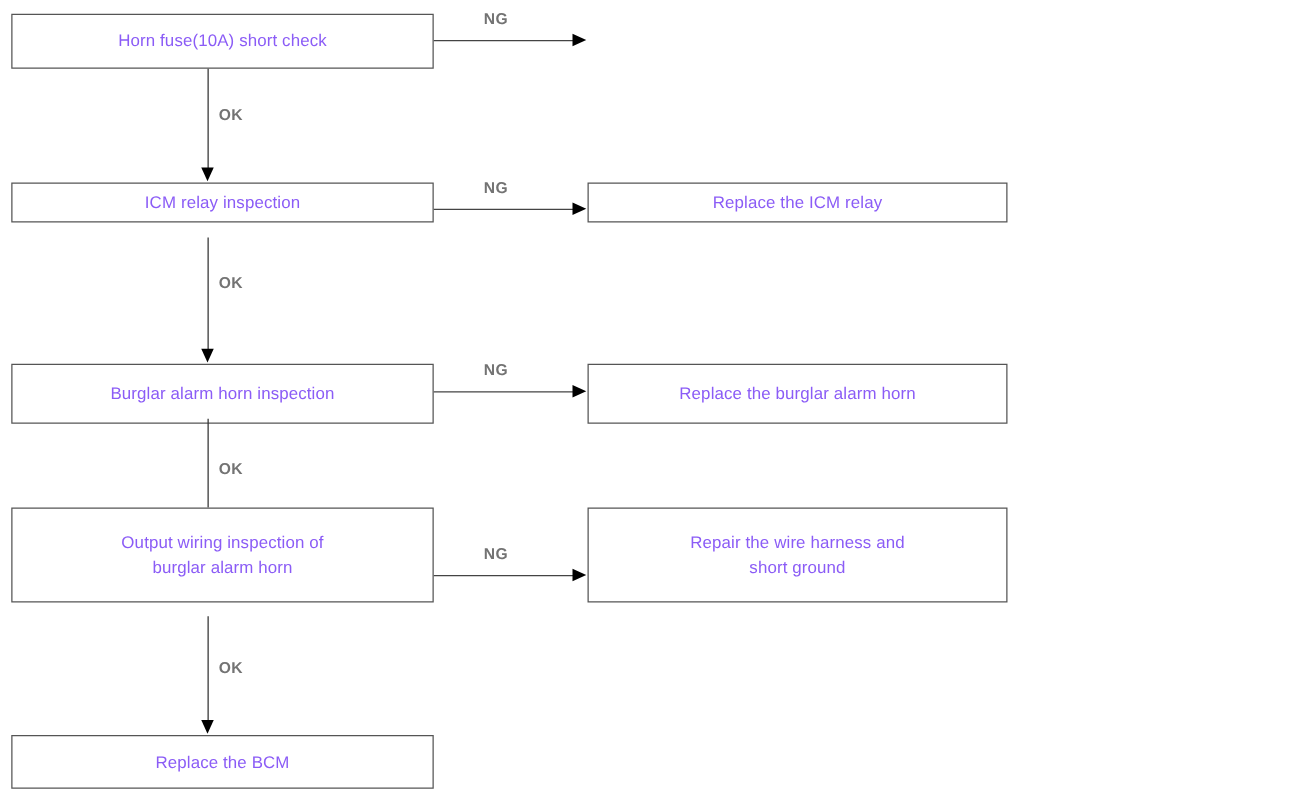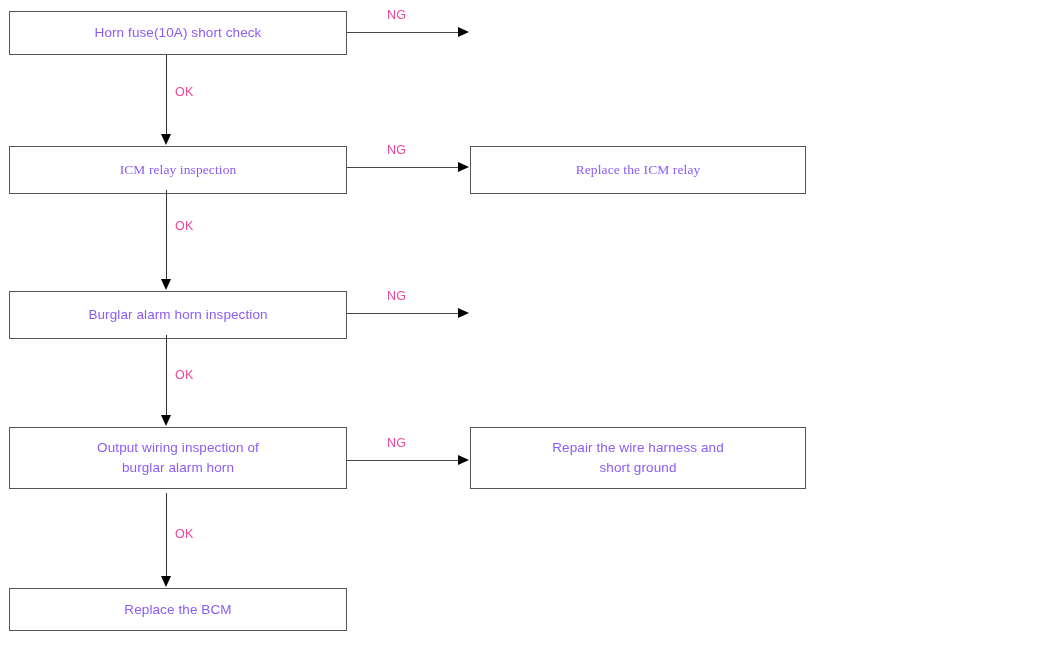--- a/index.html
+++ b/index.html
@@ -30,23 +30,23 @@
     line-height: 1.45;
     letter-spacing: 0.1px;
     white-space: pre-line;
   }
   
   .node.left-col  { left: 9px;  width: 338px; }
   
   .node.right-col { left: 470px; width: 336px; }
 
   .row1 { top: 11px;  height: 44px; }
-  .row2 { top: 146px; height: 48px; font-family: Liberation Serif, serif; }
+  .row2 { top: 146px; height: 32px; }
   .row3 { top: 291px; height: 48px; }
-  .row4 { top: 427px; height: 62px; }
+  .row4 { top: 406px; height: 76px; }
   .row5 { top: 588px; height: 43px; }
 
   
   .h-conn {
     position: absolute;
     height: 1.4px;
     background: #444444;
   }
   .v-conn {
     position: absolute;
@@ -65,22 +65,22 @@
     position: absolute;
     width: 0;
     height: 0;
     border-left: 5.5px solid transparent;
     border-right: 5.5px solid transparent;
     border-top: 11px solid #000000;
   }
   .edge-label {
     position: absolute;
     font-size: 12.5px;
-    font-weight: normal;
-    color: #ec4899;
+    font-weight: bold;
+    color: #737373;
     letter-spacing: 0.3px;
     white-space: nowrap;
   }
 </style>
 </head>
 <body>
 
 <div id="canvas">
 
   <div class="node left-col row1">Horn fuse(10A) short check</div>
@@ -105,20 +105,21 @@
   <div class="v-conn" style="left:166px; top:190px; height:90px;"></div>
   <div class="arrow-down" style="left:161.2px; top:279px;"></div>
   <div class="edge-label" style="left:175px; top:219px;">OK</div>
 
   <div class="node left-col row3">Burglar alarm horn inspection</div>
 
   <div class="h-conn" style="left:347px; top:313px; width:112px;"></div>
   <div class="arrow-right" style="left:458px; top:308.2px;"></div>
   <div class="edge-label" style="left:387px; top:289px;">NG</div>
 
+  <div class="node right-col row3">Replace the burglar alarm horn</div>
 
   <div class="v-conn" style="left:166px; top:335px; height:81px;"></div>
   <div class="arrow-down" style="left:161.2px; top:415px;"></div>
   <div class="edge-label" style="left:175px; top:368px;">OK</div>
 
   <div class="node left-col row4">Output wiring inspection of
 burglar alarm horn</div>
 
   <div class="h-conn" style="left:347px; top:460px; width:112px;"></div>
   <div class="arrow-right" style="left:458px; top:455.2px;"></div>

